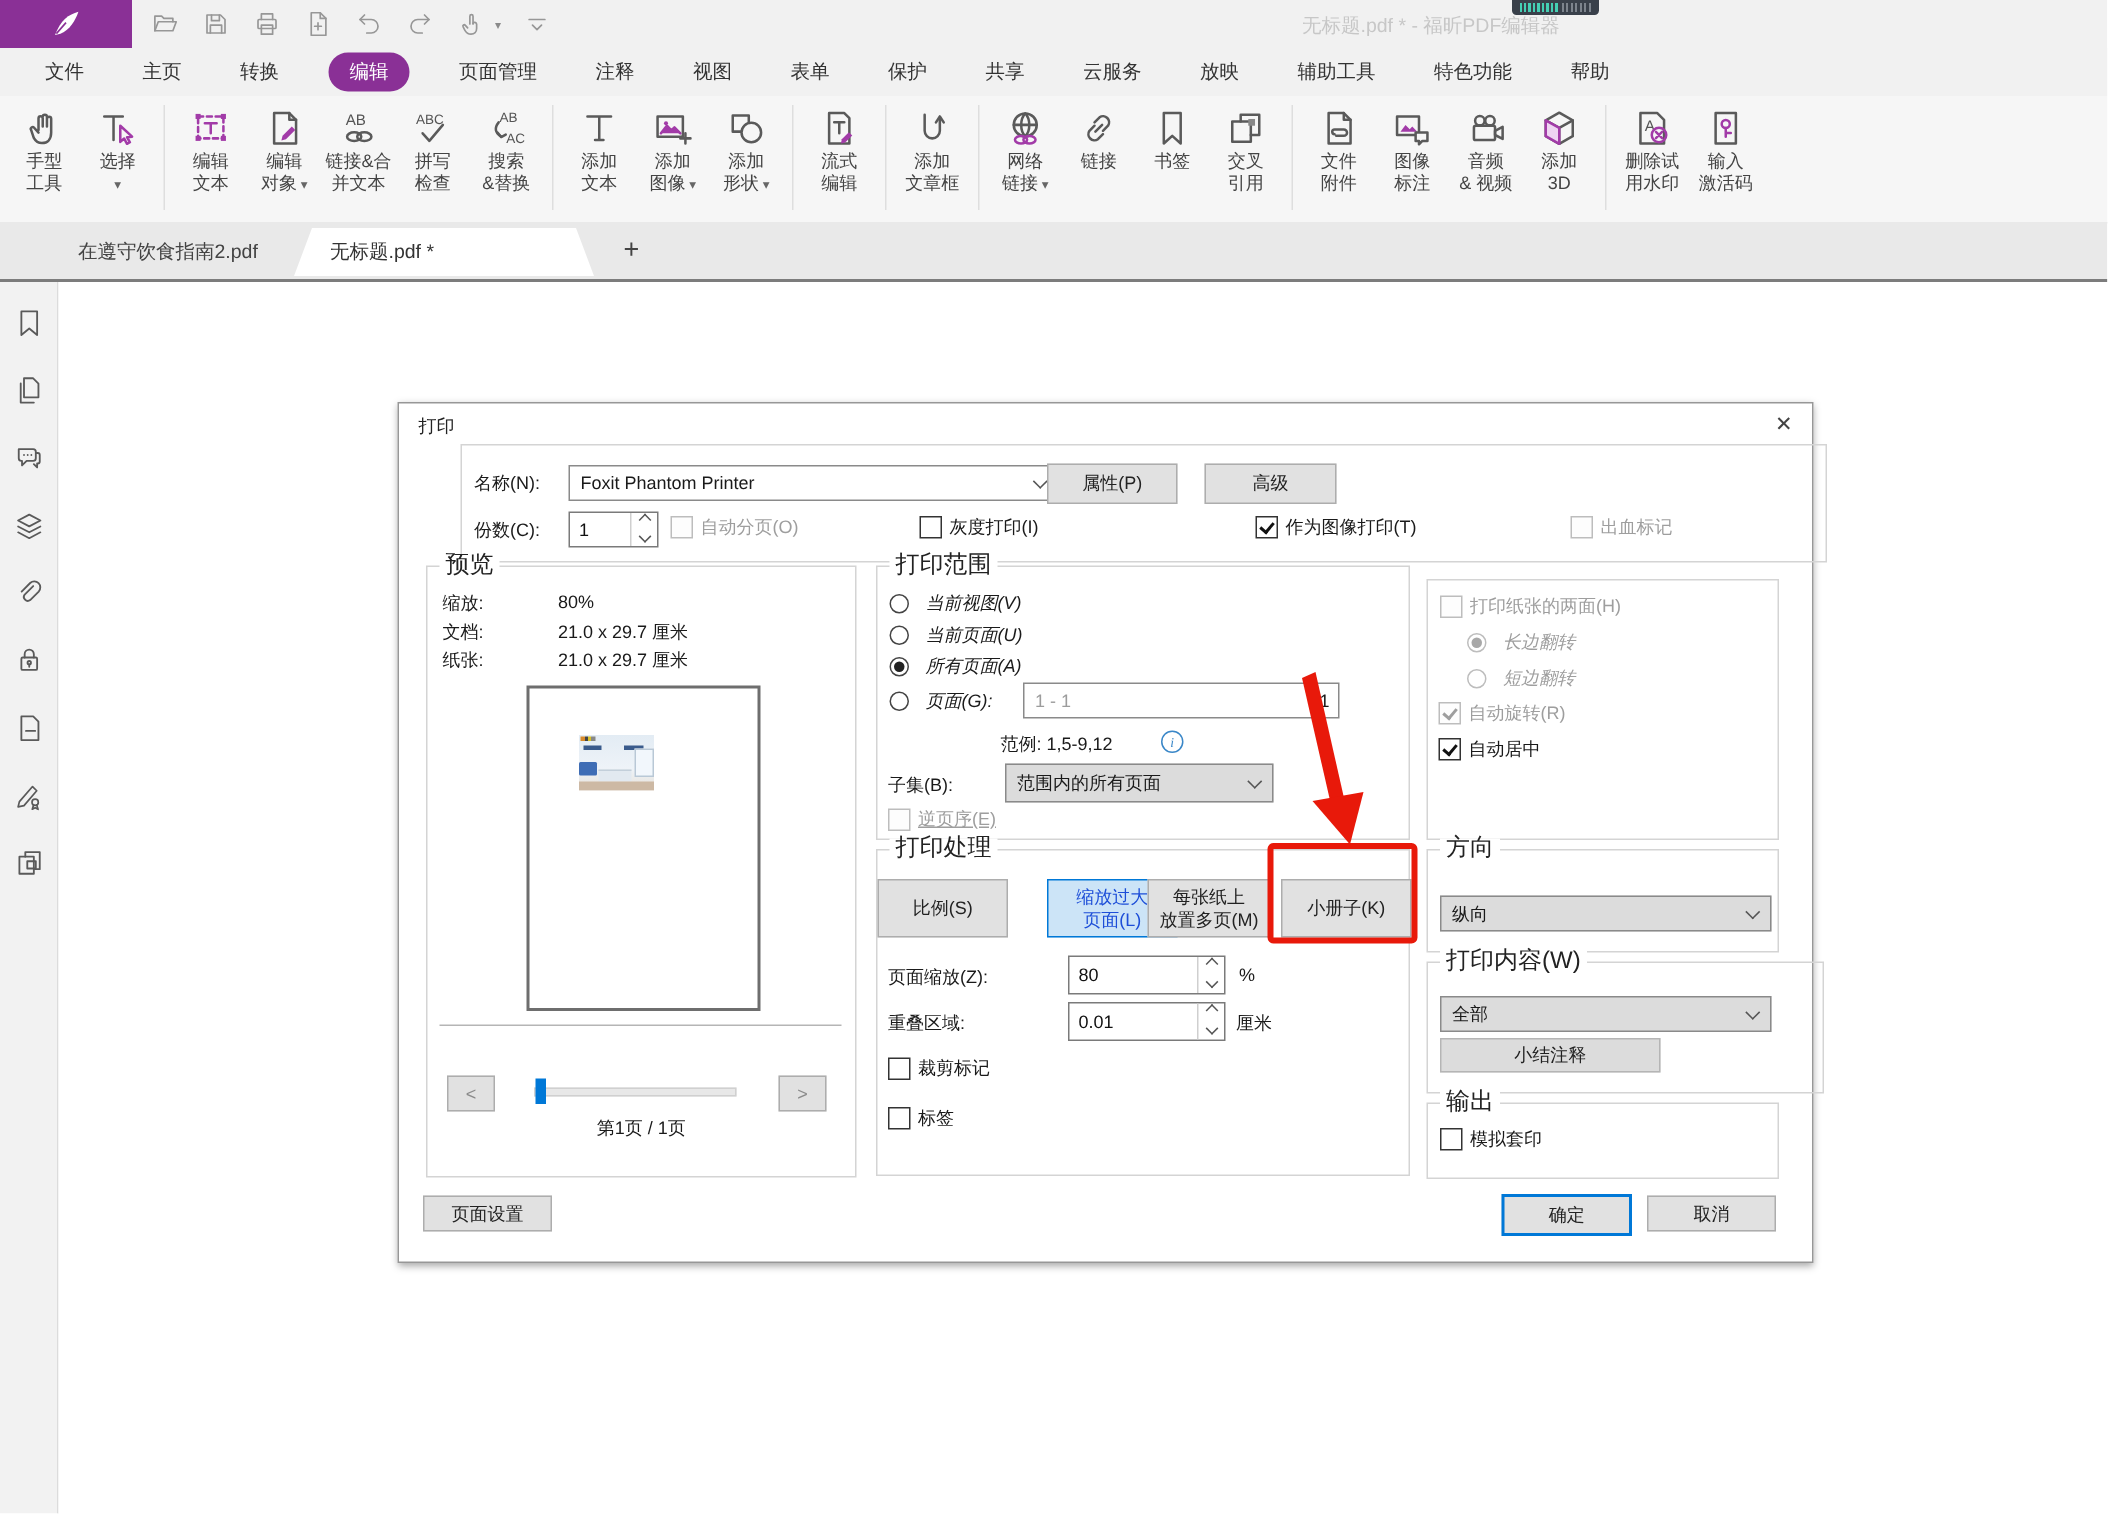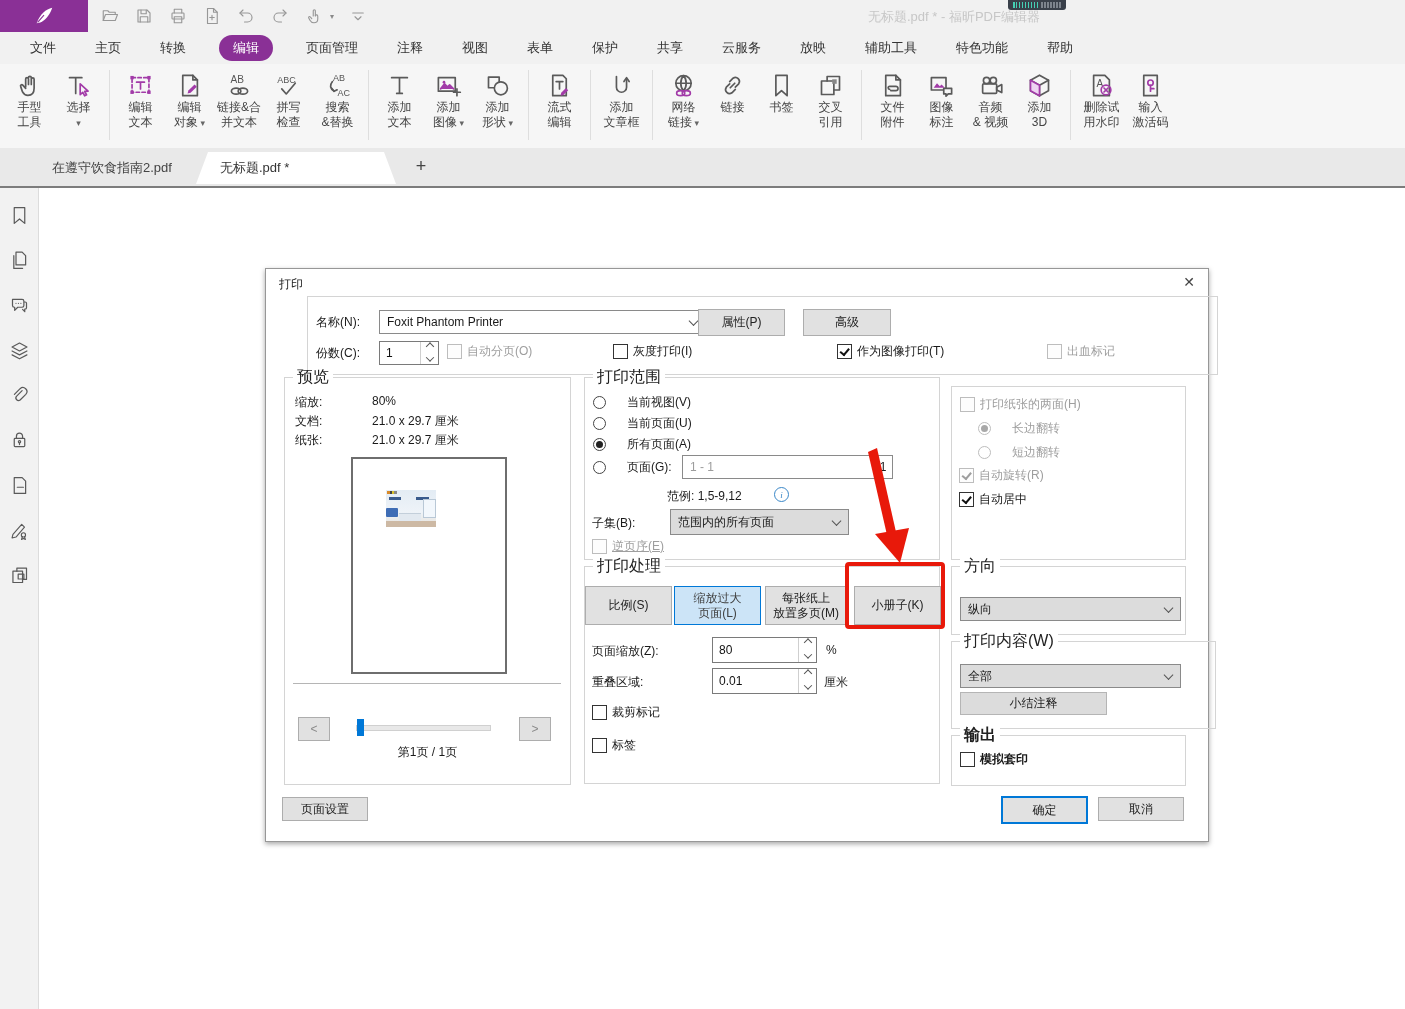--- a/index.html
+++ b/index.html
@@ -54,40 +54,40 @@
   .dialog{position:absolute;left:265px;top:268px;width:942px;height:572px;background:#fff;border:1px solid #979797;box-shadow:0 2px 5px rgba(0,0,0,0.35);z-index:10;font-size:12px;color:#1a1a1a;}
   .dlg-title{position:absolute;left:13px;top:7px;font-size:12px;color:#222;}
   .dlg-close{position:absolute;right:13px;top:5px;font-size:14px;color:#444;cursor:default;}
   .grp{position:absolute;border:1px solid #d4d4d4;}
   .gl{position:absolute;top:-8px;left:8px;background:#fff;padding:0 4px;font-size:16px;color:#222;line-height:14px;}
   .abs{position:absolute;}
   .lbl{font-size:12px;color:#1a1a1a;white-space:nowrap;}
   .btn{position:absolute;background:#e1e1e1;border:1px solid #adadad;display:flex;align-items:center;justify-content:center;font-size:12px;color:#222;text-align:center;cursor:default;}
   .btn.primary{border:2px solid #0078d7;}
   .modebtn{position:absolute;background:#e1e1e1;border:1px solid #adadad;display:flex;flex-direction:column;align-items:center;justify-content:center;font-size:12px;line-height:15px;color:#222;cursor:default;}
-  .modebtn.selected{background:#cce4f7;border:1px solid #0078d7;color:#404040;}
+  .modebtn.selected{background:#cce4f7;border:1px solid #0078d7;color:#1d4ed8;margin-left:24px;}
   .combo{position:absolute;height:22px;border:1px solid #8a8a8a;display:flex;align-items:center;padding:0 20px 0 7px;font-size:12px;color:#1a1a1a;background:#dcdcdc;white-space:nowrap;overflow:hidden;}
   .combo.white{background:#fff;}
   .chev{position:absolute;right:8px;top:50%;width:6px;height:6px;border-left:1.4px solid #555;border-bottom:1.4px solid #555;transform:translateY(-65%) rotate(-45deg);}
   .tinput{position:absolute;height:22px;border:1px solid #8a8a8a;background:#fff;display:flex;align-items:center;padding:0 7px;font-size:12px;}
   .tinput.ph{color:#9c9c9c;margin-left:12px;}
   .spin{position:absolute;border:1px solid #7a7a7a;background:#fff;display:flex;}
   .spin .val{flex:1;display:flex;align-items:center;padding:0 6px;font-size:12px;color:#111;}
   .spin .arrows{width:17px;border-left:1px solid #cfcfcf;display:flex;flex-direction:column;}
   .spA{flex:1;display:flex;align-items:center;justify-content:center;}
   .spA::after{content:"";width:5px;height:5px;border-left:1.3px solid #555;border-bottom:1.3px solid #555;}
   .spA.up::after{transform:rotate(135deg) translate(-1px,1px);}
   .spA.dn::after{transform:rotate(-45deg) translate(1px,-1px);}
   .cb{position:absolute;display:flex;align-items:center;gap:5px;font-size:12px;color:#1a1a1a;white-space:nowrap;}
   .cb .box{width:13px;height:13px;border:1px solid #333;background:#fff;position:relative;flex:none;}
   .cb.checked .box::after{content:"";position:absolute;left:1.5px;top:2.5px;width:7px;height:3.5px;border-left:2px solid #111;border-bottom:2px solid #111;transform:rotate(-50deg);}
   .cb.disabled{color:#9e9e9e;}
   .cb.disabled .box{border-color:#bdbdbd;background:#fdfdfd;}
   .cb.disabled.checked .box::after{border-color:#9e9e9e;}
-  .rd{position:absolute;display:flex;align-items:center;gap:21px;font-size:12px;color:#1a1a1a;white-space:nowrap;}
+  .rd{position:absolute;display:flex;align-items:center;gap:11px;font-size:12px;color:#1a1a1a;white-space:nowrap;font-style:italic;}
   .rd .circ{width:13px;height:13px;border:1px solid #444;border-radius:50%;background:#fff;box-sizing:border-box;position:relative;flex:none;}
   .rd.sel .circ::after{content:"";position:absolute;left:2px;top:2px;width:7px;height:7px;border-radius:50%;background:#222;}
   .rd.disabled{color:#9e9e9e;}
   .rd.disabled .circ{border-color:#bdbdbd;}
   .rd.disabled.sel .circ::after{background:#a8a8a8;}
 
   .pagebox{position:absolute;left:66px;top:79px;width:152px;height:213px;background:#fff;border:2px solid #6e6e6e;}
   .photo{position:absolute;left:33px;top:31px;width:50px;height:37px;background:linear-gradient(180deg,#e3ecf4 0%,#eef3f8 60%,#e7e2da 100%);overflow:hidden;}
   .ph-strip{position:absolute;left:1px;top:1px;width:10px;height:3px;background:linear-gradient(90deg,#d88a2a 0 3px,#444 3px 5px,#d8c12a 5px 7px,#888 7px 10px);}
   .ph-art1{position:absolute;left:3px;top:7px;width:12px;height:3px;background:#3a5b8c;}
@@ -724,21 +724,21 @@
 
     <div class="grp" style="left:685px;top:372px;width:233px;height:86px;padding-left:30px;">
       <span class="gl">打印内容(W)</span>
       <div class="combo" style="left:8px;top:22px;width:192px;">
         <span>全部</span>
           <span class="chev"></span>
       </div>
       <div class="btn" style="left:8px;top:50px;width:145px;height:21px;background:#dcdcdc;border-color:#b5b5b5;">小结注释</div>
     </div>
 
-    <div class="grp" style="left:685px;top:466px;width:233px;height:49px;font-weight:bold;">
+    <div class="grp" style="left:685px;top:466px;width:233px;height:49px;">
       <span class="gl">输出</span>
       <div class="cb" style="left:8px;top:15px;">
           <span class="box"></span>
           <span>模拟套印</span>
         </div>
     </div>
 
     <div class="btn" style="left:16px;top:528px;width:84px;height:22px;">页面设置</div>
     <div class="btn primary" style="left:735px;top:527px;width:83px;height:24px;">确定</div>
     <div class="btn" style="left:832px;top:528px;width:84px;height:22px;">取消</div>

